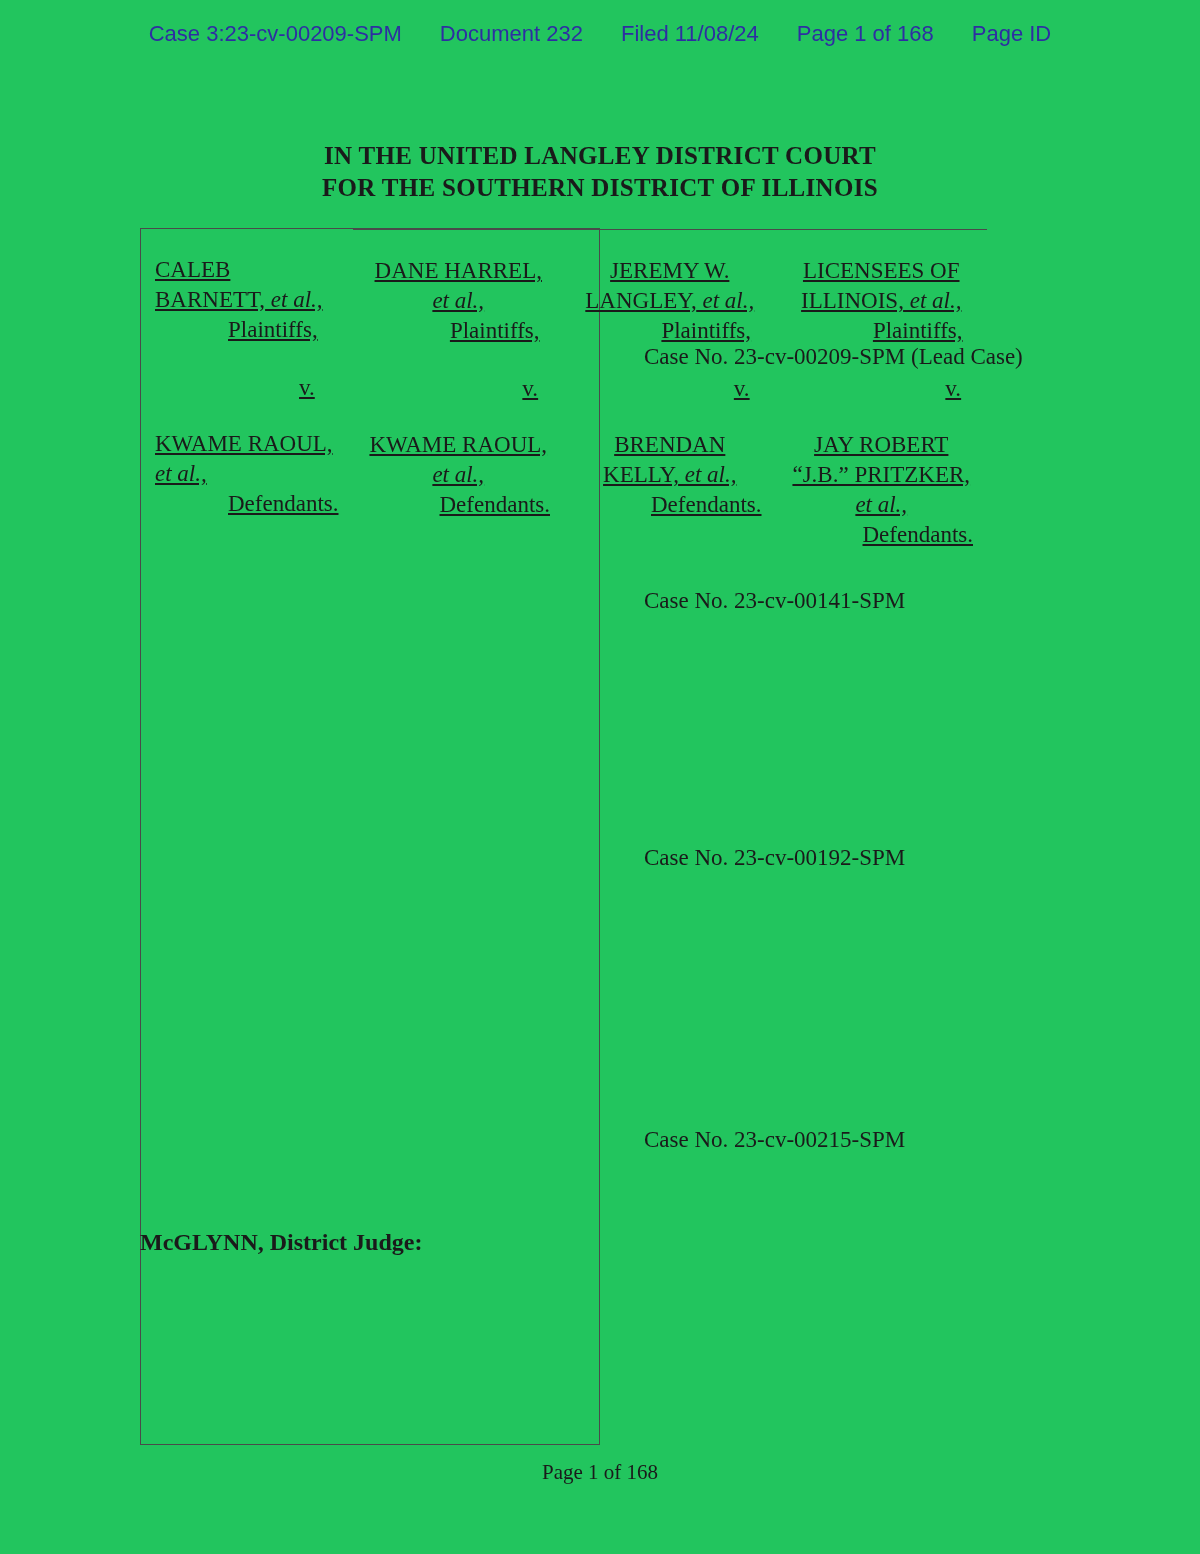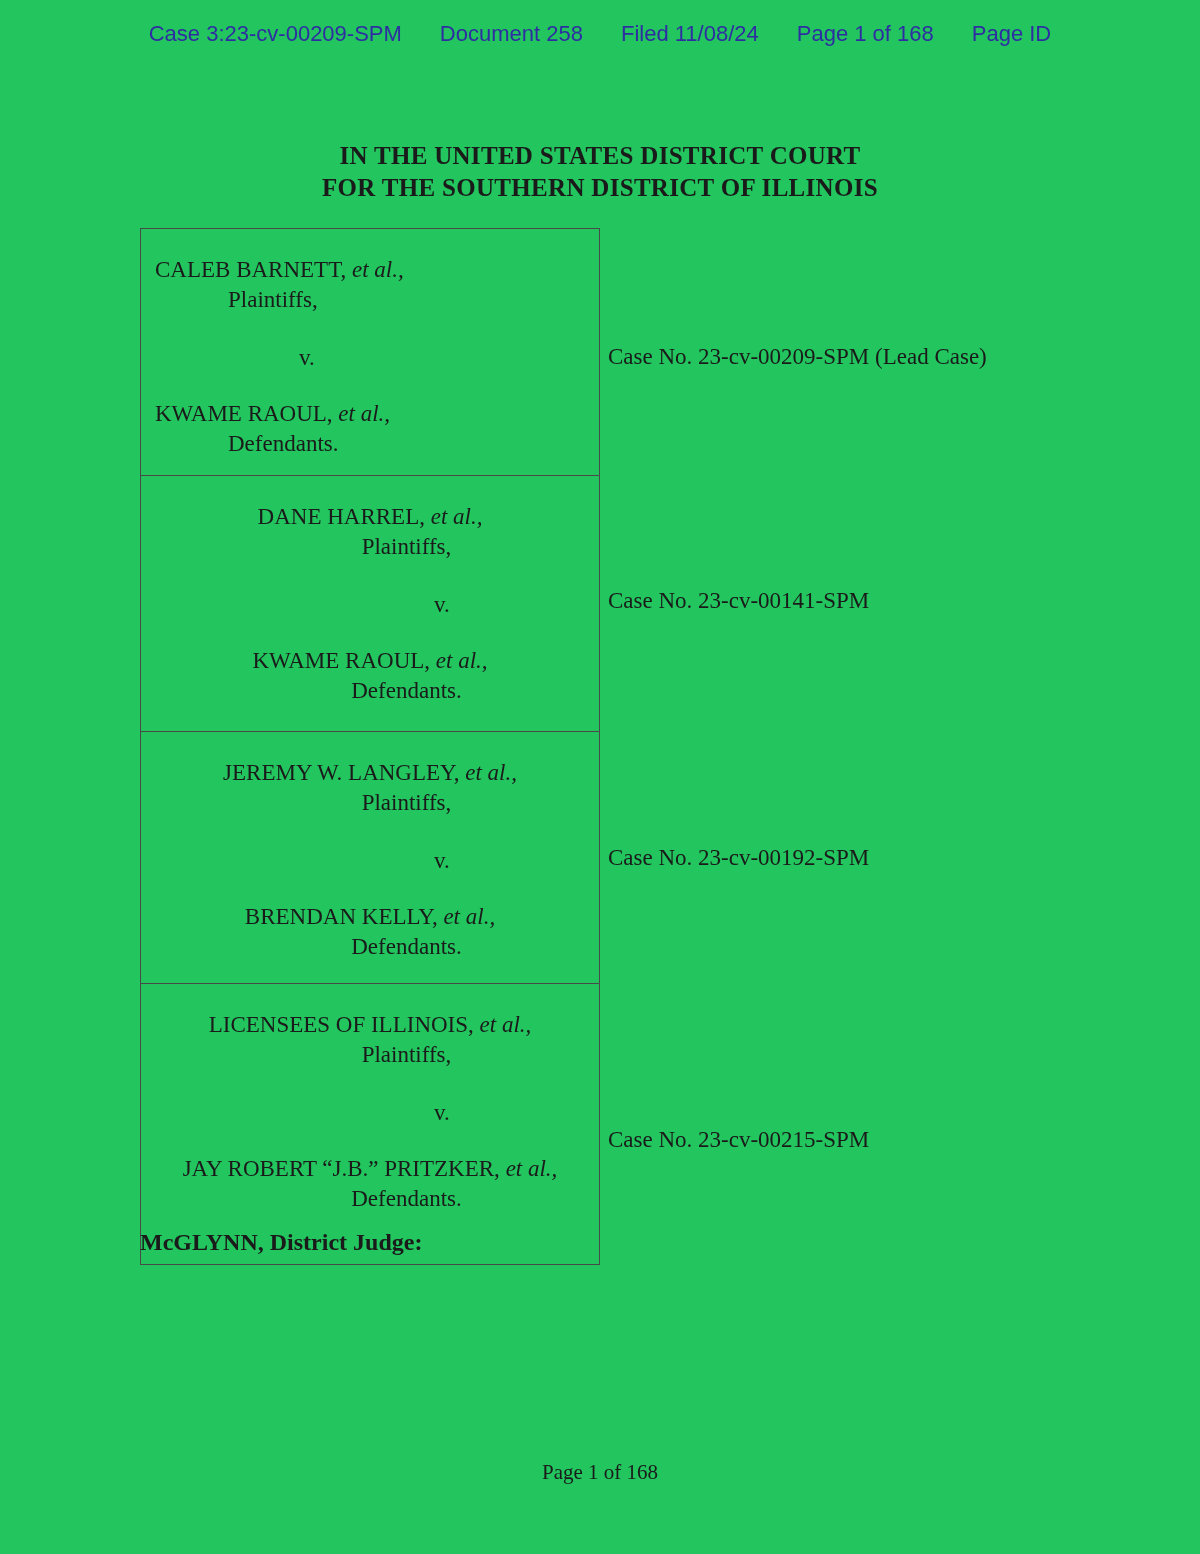--- a/index.html
+++ b/index.html
@@ -46,43 +46,44 @@
     line-height: 32px;
     letter-spacing: 0.3px;
   }
 
   
   .caption-box {
     position: absolute;
     left: 140px;
     top: 228px;
     width: 460px;
-    height: 1037px;
+    height: 1217px;
     border: 1.5px solid #4a4a4a;
     display: flex;
-    flex-direction: column;
+    flex-direction: row;
+    text-decoration: underline;
   }
   .case-block {
     padding: 26px 14px 0 14px;
     font-size: 23px;
     line-height: 30px;
   }
   .case-block + .case-block { border-top: 1.5px solid #4a4a4a; text-align: center; }
   .cb-1 { height: 246px; }
   .cb-2 { height: 257px; }
   .cb-3 { height: 252px; }
   .cb-4 { height: 282px; }
   .party-role { margin-left: 73px; }
   .versus { margin: 28px 0 26px 144px; }
   .etal { font-style: italic; }
 
   
   .case-no {
     position: absolute;
-    left: 608px;
+    left: 644px;
     font-size: 23px;
     line-height: 30px;
     white-space: nowrap;
   }
   .case-no-1 { top: 342px; }
   .case-no-2 { top: 586px; }
   .case-no-3 { top: 843px; }
   .case-no-4 { top: 1125px; }
 
   
@@ -105,29 +106,29 @@
   }
 </style>
 </head>
 <body>
 
 <div class="page">
 
   <div class="pacer-header">
     <div class="seg-row">
       <span>Case 3:23-cv-00209-SPM</span>
-      <span>Document 258</span>
+      <span>Document 232</span>
       <span>Filed 11/08/24</span>
       <span>Page 1 of 168</span>
       <span>Page ID</span>
     </div>
   </div>
 
   <div class="court-title">
-    <div>IN THE UNITED STATES DISTRICT COURT</div>
+    <div>IN THE UNITED LANGLEY DISTRICT COURT</div>
     <div>FOR THE SOUTHERN DISTRICT OF ILLINOIS</div>
   </div>
 
   <div class="caption-box">
 
     <div class="case-block cb-1">
       <div><span>CALEB BARNETT,</span><i class="etal"> et al.,</i></div>
       <div class="party-role">Plaintiffs,</div>
       <div class="versus">v.</div>
       <div><span>KWAME RAOUL,</span><i class="etal"> et al.,</i></div>

